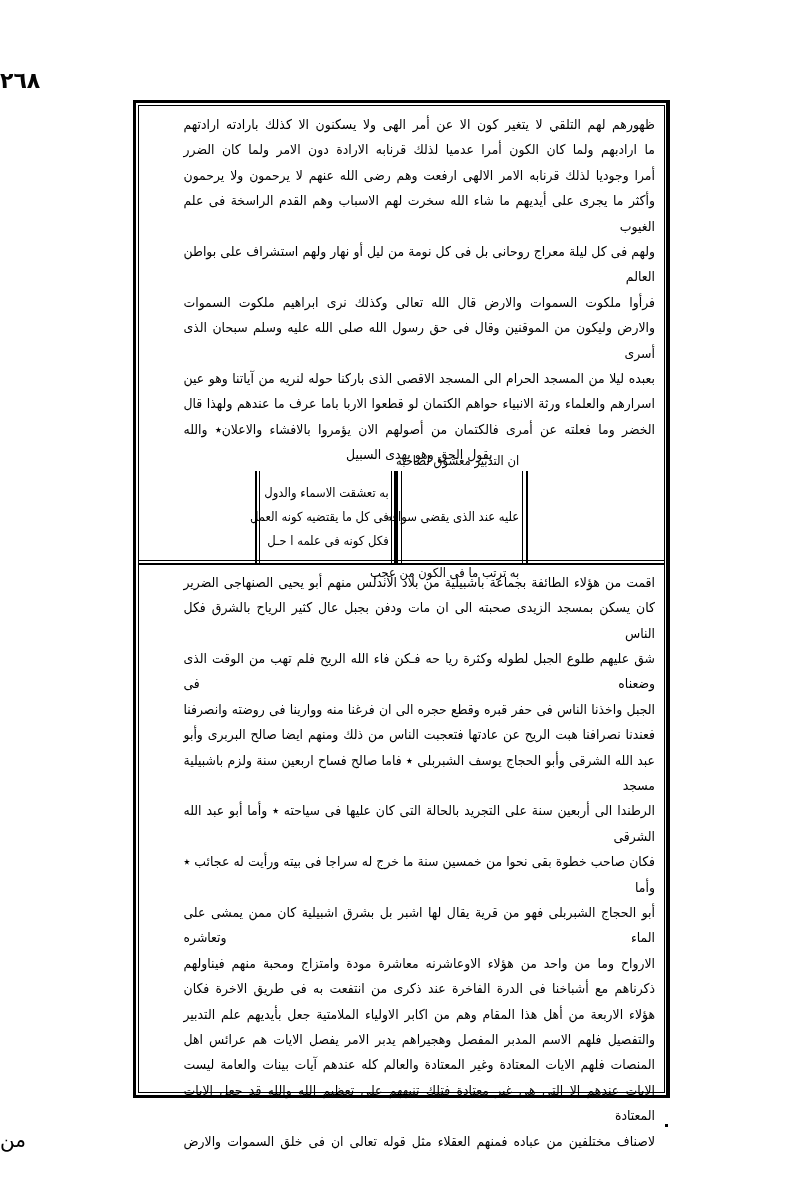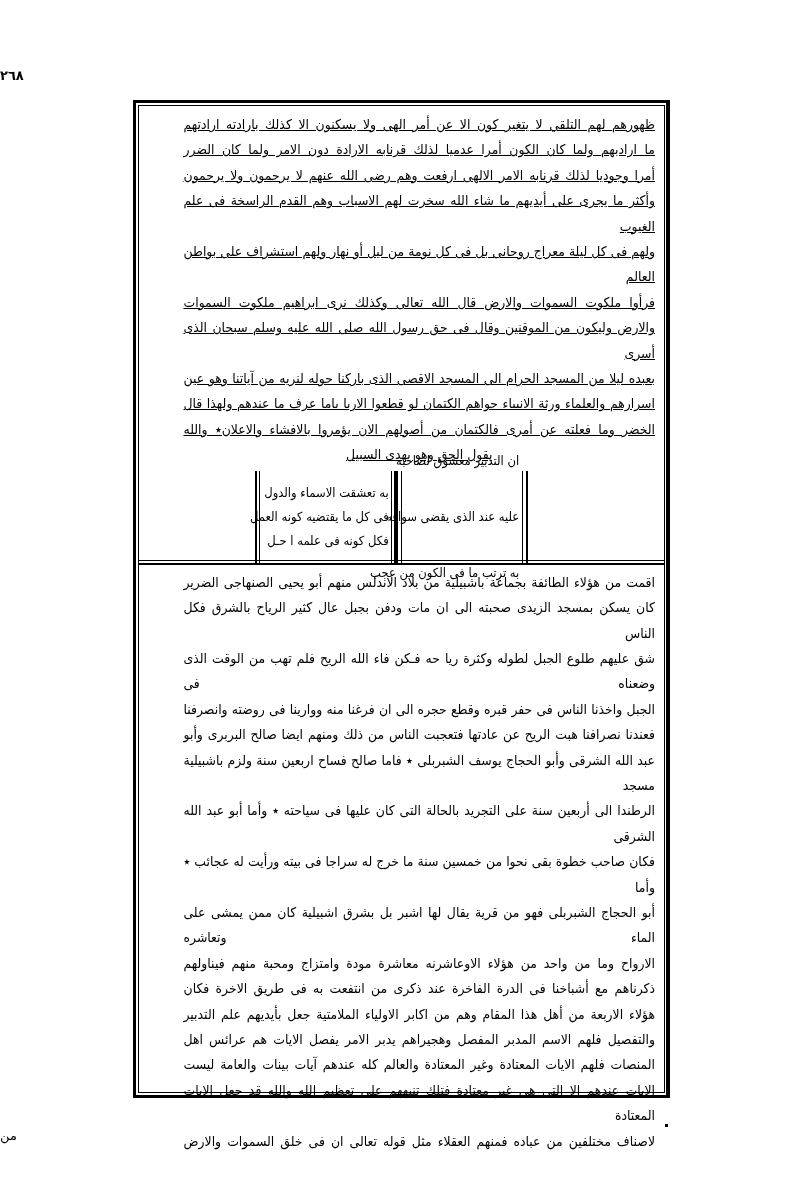--- a/index.html
+++ b/index.html
@@ -19,21 +19,21 @@
 
   
   #page-number {
     position: absolute;
     top: 68px;
     left: 0;
     width: 670px;
     text-align: left;
     direction: rtl;
     font-family: "DejaVu Sans", sans-serif;
-    font-size: 13px;
+    font-size: 22px;
     font-weight: bold;
     letter-spacing: 1px;
     color: #050505;
   }
 
   
   #page-frame {
     position: absolute;
     top: 100px;
     left: 133px;
@@ -83,21 +83,21 @@
   }
   .tline.stretch {
     display: block;
     text-align: justify;
     text-align-last: justify;
     white-space: normal;
   }
   .tline.last { text-align-last: center; }
 
   
-  #top-block { flex: 0 0 auto; padding-top: 6px; text-decoration: underline; }
+  #top-block { flex: 0 0 auto; padding-top: 6px; }
 
   
   #chapter-heading-wrap {
     flex: 0 0 auto;
     border-top: 2.5px solid #000;
     border-bottom: 2.5px solid #000;
     margin: 3px 0 0 0;
     padding: 0;
     position: relative;
   }
@@ -186,21 +186,21 @@
 
   
   #catchword {
     position: absolute;
     top: 1128px;
     left: 0;
     width: 225px;
     text-align: left;
     direction: rtl;
     font-family: "DejaVu Sans", sans-serif;
-    font-size: 13px;
+    font-size: 20px;
     color: #000;
   }
   #corner-dot {
     position: absolute;
     top: 1124px;
     left: 665px;
     width: 3px;
     height: 3px;
     background: #000;
   }

